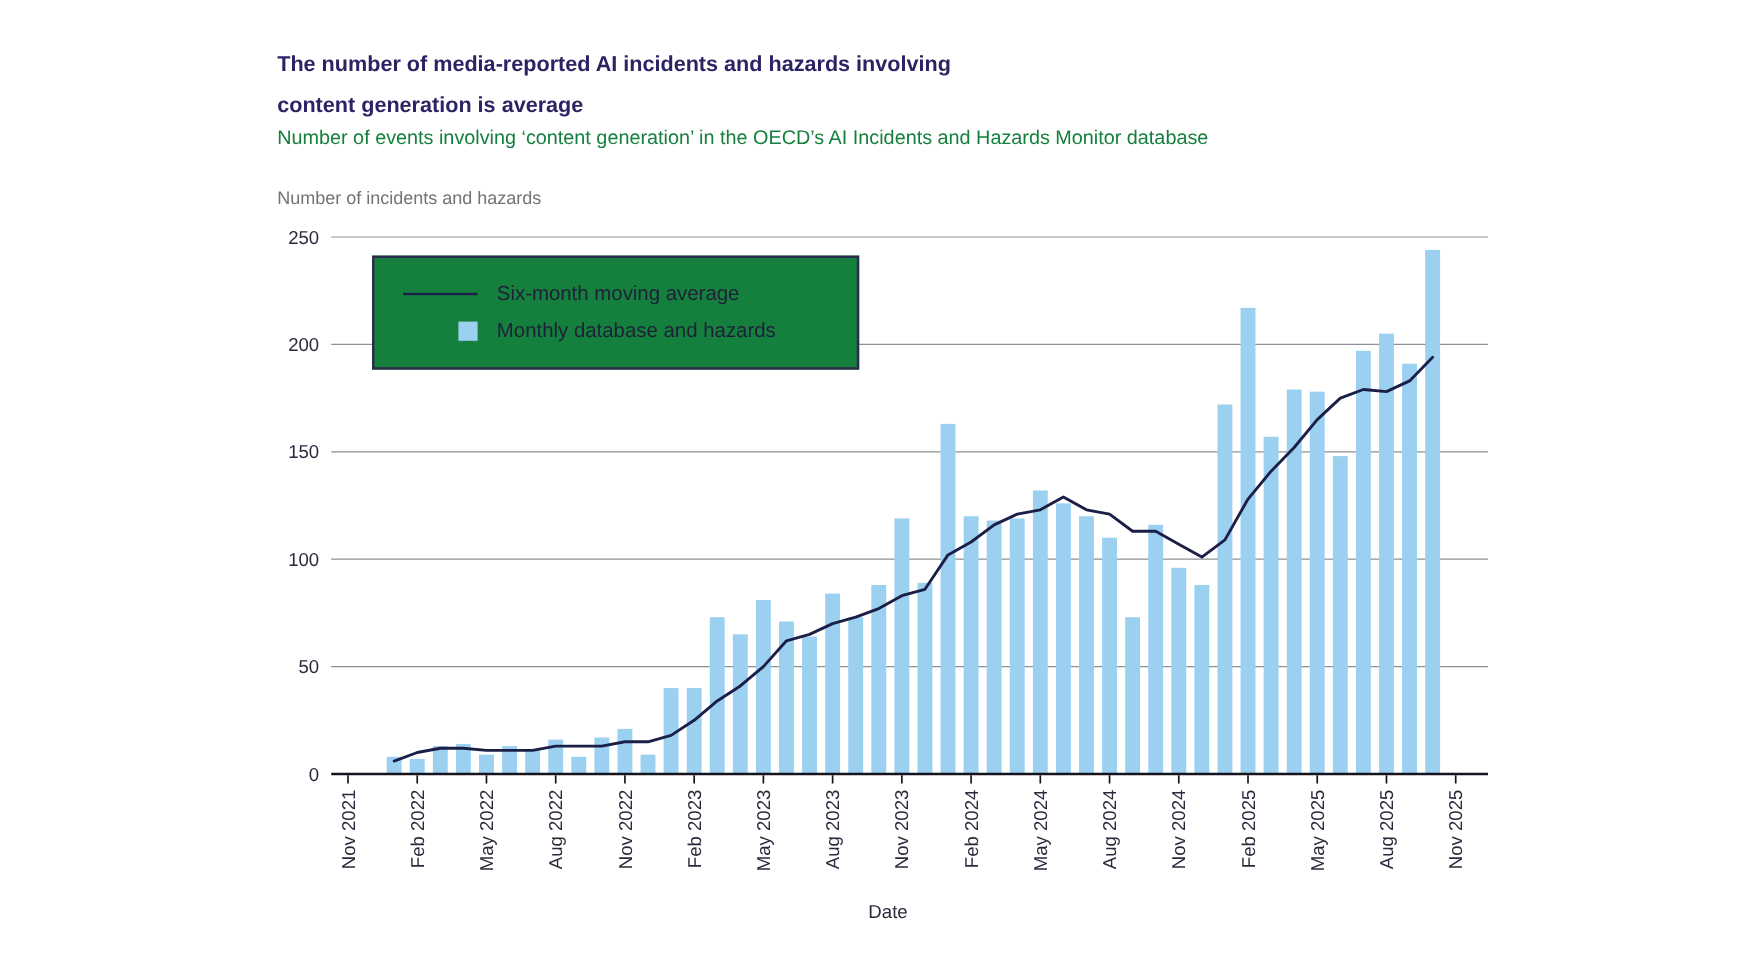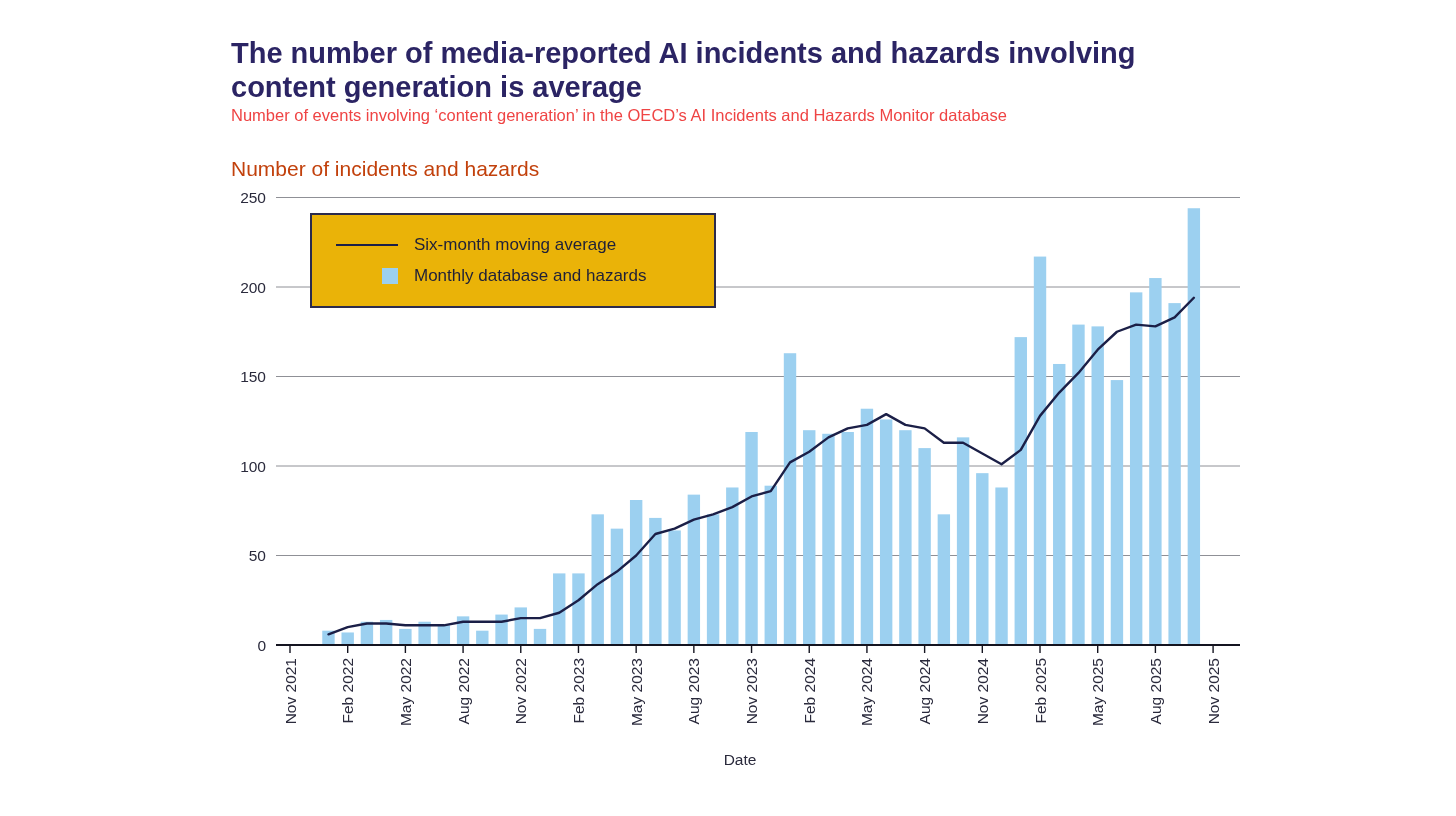--- a/index.html
+++ b/index.html
@@ -1,24 +1,24 @@
 <!DOCTYPE html>
 <html><head>
 <meta charset="utf-8">
 <style>
   html,body{margin:0;padding:0;background:#fff;}
   #page{position:relative;width:1456px;height:816px;background:#ffffff;overflow:hidden;
         font-family:"Liberation Sans",sans-serif;}
   .title{position:absolute;left:231px;top:36px;width:1000px;
-         font-size:29px;font-weight:bold;line-height:34px;color:#2b2464;}
+         font-size:18px;font-weight:bold;line-height:34px;color:#2b2464;}
   .subtitle{position:absolute;left:231px;top:106px;width:1050px;
-            font-size:16.5px;color:#ef4444;}
-  .y-axis-title{position:absolute;left:231px;top:157px;font-size:21px;color:#c2410c;}
+            font-size:16.5px;color:#15803d;}
+  .y-axis-title{position:absolute;left:231px;top:157px;font-size:15px;color:#737373;}
   .legend{position:absolute;left:310px;top:213px;width:406px;height:95px;
-          border:2px solid #2b2b4d;background:#eab308;box-sizing:border-box;
+          border:2px solid #2b2b4d;background:#15803d;box-sizing:border-box;
           display:flex;flex-direction:column;justify-content:center;gap:11px;padding-left:14px;}
   .legend-row{display:flex;align-items:center;font-size:17px;color:#1f2038;}
   .swatch-area{width:72px;display:flex;justify-content:flex-end;align-items:center;margin-right:16px;}
   .line-swatch{width:62px;height:0;border-top:2.5px solid #1b1f47;}
   .square-swatch{width:16px;height:16px;background:#9CD0F0;}
   svg{position:absolute;left:0;top:0;}
   text{font-family:"Liberation Sans",sans-serif;}
 </style>
 </head>
 <body>

